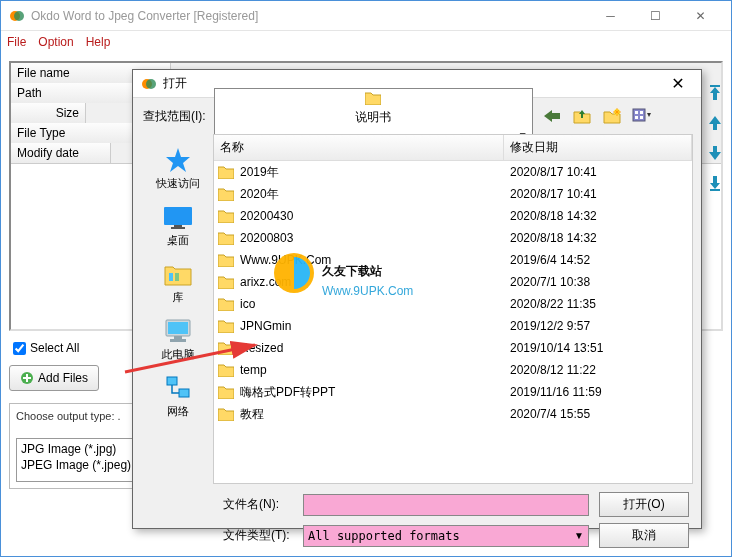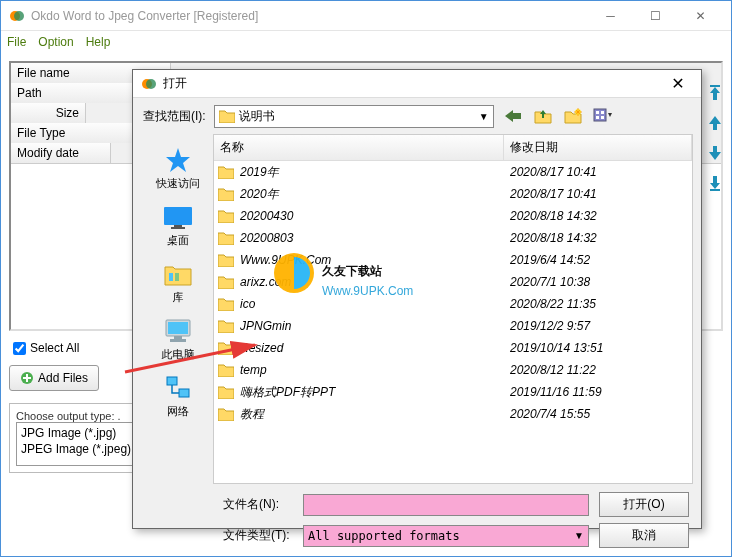--- a/index.html
+++ b/index.html
@@ -6,21 +6,21 @@
 body { background: #fff; width: 732px; height: 557px; overflow: hidden; position: relative; }
 
 
 .main-window { width: 732px; height: 557px; border: 1px solid #4a90d9; background: #fff; }
 .titlebar { height: 30px; background: #fff; display: flex; align-items: center; padding: 12px 8px; border-bottom: 1px solid #e5e5e5; }
 .titlebar .app-icon { width: 16px; height: 16px; margin-right: 6px; }
 .titlebar .title { color: #999; font-size: 12px; flex: 1; }
 .win-buttons { display: flex; gap: 0; }
 .win-btn { width: 45px; height: 28px; display: flex; align-items: center; justify-content: center; color: #666; }
 
-.menubar { height: 22px; display: flex; align-items: center; padding: 0 6px; gap: 12px; color: #4d7c0f; }
+.menubar { height: 22px; display: flex; align-items: center; padding: 0 6px; gap: 12px; color: #b91c1c; }
 
 .content { padding: 8px; }
 .file-table { border: 2px inset #ddd; background: #fff; height: 270px; }
 .file-table-header { display: flex; background: #f0f0f0; border-bottom: 1px solid #ccc; flex-direction: column; }
 .fth-col { padding: 3px 6px; border-right: 1px solid #ccc; background: linear-gradient(#fdfdfd, #ececec); }
 .fth-name { width: 160px; }
 .fth-path { width: 185px; }
 .fth-size { width: 75px; text-align: right; }
 .fth-type { width: 150px; }
 .fth-modify { width: 100px; }
@@ -28,50 +28,50 @@
 .side-arrows { position: absolute; right: 8px; top: 84px; display: flex; flex-direction: column; gap: 12px; }
 .side-arrow { width: 18px; height: 18px; color: #1e90b8; display: flex; align-items: center; justify-content: center; }
 
 .bottom-controls { margin-top: 8px; display: flex; gap: 10px; align-items: flex-start; }
 .left-controls { width: 115px; }
 .select-all { display: flex; align-items: center; gap: 4px; margin-bottom: 8px; padding: 2px 4px; }
 .btn { border: 1px solid #999; background: linear-gradient(#fefefe, #e8e8e8); padding: 5px 10px; border-radius: 3px; display: inline-flex; align-items: center; gap: 4px; }
 .plus-icon { width: 14px; height: 14px; }
 
 .output-group { border: 1px solid #bbb; padding: 6px; width: 220px; margin-top: 12px; }
-.output-group-label { font-size: 11px; color: #333; margin-bottom: 0; }
+.output-group-label { font-size: 11px; color: #333; margin-bottom: 16px; }
 .format-list { border: 1px solid #999; background: #fff; padding: 2px; height: 44px; overflow: hidden; }
 .format-list div { padding: 1px 2px; }
 
 
 .open-dialog { position: absolute; left: 132px; top: 69px; width: 570px; height: 460px; background: #f0f0f0; border: 1px solid #666; box-shadow: 3px 3px 8px rgba(0,0,0,0.3); }
 .dlg-title { height: 28px; background: #fff; display: flex; align-items: center; padding: 0 8px; border-bottom: 1px solid #ddd; }
 .dlg-title .icon { width: 16px; height: 16px; margin-right: 6px; }
 .dlg-title .text { flex: 1; }
 .dlg-close { width: 30px; text-align: center; font-size: 16px; }
 
 .dlg-toolbar { height: 36px; display: flex; align-items: center; padding: 0 10px; gap: 8px; }
-.lookin-combo { border: 1px solid #888; background: #fff; padding: 2px 4px; width: 280px; display: flex; align-items: center; gap: 4px; }
+.lookin-combo { border: 1px solid #888; background: #fff; padding: 2px 4px; width: 319px; display: flex; align-items: center; gap: 4px; flex-direction: column; }
 .lookin-combo .folder-mini { width: 16px; height: 14px; }
 .lookin-combo .arrow { margin-left: auto; font-size: 10px; }
 .tb-btn { width: 22px; height: 22px; display: flex; align-items: center; justify-content: center; }
 
 .dlg-body { display: flex; height: 350px; }
 .places { width: 80px; background: #f0f0f0; display: flex; flex-direction: column; align-items: flex-end; padding-top: 8px; gap: 4px; }
 .place { display: flex; flex-direction: column; align-items: center; gap: 2px; padding: 4px; width: 70px; }
 .place-icon { width: 32px; height: 28px; display: flex; align-items: center; justify-content: center; }
 .place-label { font-size: 11px; }
 
 .file-area { flex: 1; background: #fff; border: 1px solid #ccc; margin: 0 8px 0 0; display: flex; flex-direction: column; }
 .fa-header { display: flex; border-bottom: 1px solid #ddd; }
 .fa-hcol { padding: 4px 6px; background: linear-gradient(#fdfdfd, #ececec); border-right: 1px solid #ddd; }
 .fa-hname { width: 290px; }
 .fa-hdate { flex: 1; }
 .fa-list { flex: 1; overflow: hidden; }
-.fa-row { display: flex; align-items: center; height: 22px; padding: 0 4px; font-style: italic; }
+.fa-row { display: flex; align-items: center; height: 22px; padding: 0 4px; }
 .fa-row .folder-ico { width: 16px; height: 14px; margin-right: 6px; }
 .fa-row .name { width: 270px; }
 .fa-row .date { flex: 1; }
 
 .dlg-bottom { padding: 8px 12px 12px 90px; display: grid; grid-template-columns: 70px 1fr 90px; gap: 6px 10px; align-items: center; }
 .dlg-bottom input, .dlg-bottom .combo { border: 1px solid #888; background: #f9a8d4; padding: 2px 4px; height: 22px; width: 100%; }
 .dlg-bottom .combo { display: flex; align-items: center; }
 .dlg-bottom .combo .arrow { margin-left: auto; font-size: 10px; }
 .dlg-btn { border: 1px solid #888; background: linear-gradient(#fdfdfd, #e5e5e5); padding: 3px 8px; text-align: center; }
 

